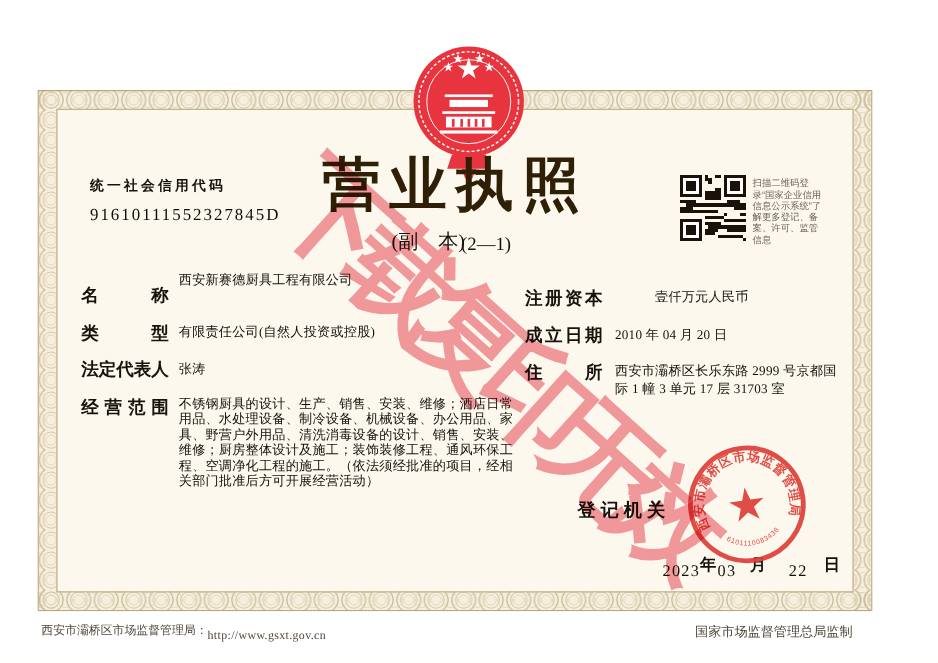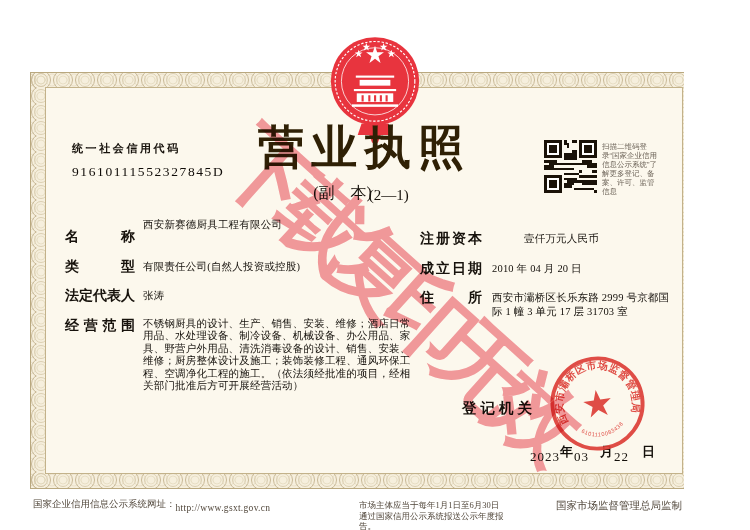--- a/index.html
+++ b/index.html
@@ -1,16 +1,16 @@
 <!DOCTYPE html>
 <html><head>
 <meta charset="utf-8">
 <style>
   html,body{margin:0;padding:0;background:#ffffff;}
-  .paper{position:relative;width:684px;height:530px;background:#ffffff;overflow:hidden;
+  .paper{position:relative;width:750px;height:530px;background:#ffffff;overflow:hidden;
          font-family:"Liberation Serif","DejaVu Serif",serif;}
   
   .frame{position:absolute;left:30px;top:72px;width:668px;height:417px;}
   .frame svg{display:block;}
   
   .emblem{position:absolute;left:327px;top:33px;width:96px;height:112px;z-index:12;}
   
   .credit{position:absolute;left:72px;top:141px;z-index:20;}
   .credit .lab{font-family:"Liberation Sans","DejaVu Sans",sans-serif;font-weight:700;
                font-size:11px;letter-spacing:2.6px;color:#17120c;white-space:nowrap;}
@@ -35,21 +35,21 @@
   .val-r{left:492px;width:184px;}
   .scope{line-height:12.4px;font-size:10.5px;}
   
   .reg-label{position:absolute;left:462px;top:399px;width:70px;font-family:"Liberation Sans","DejaVu Sans",sans-serif;
              font-weight:700;font-size:14.5px;color:#17120c;z-index:20;}
   .seal{position:absolute;left:549px;top:355px;width:97px;height:97px;z-index:40;transform:rotate(-8deg);opacity:0.92;}
   .date-row{position:absolute;left:530px;top:443px;z-index:20;font-size:13px;color:#14100b;white-space:nowrap;}
   .date-row .num{position:relative;top:5px;letter-spacing:1px;}
   .date-row .y{}
   .date-row .m{margin:0 11px 0 1px;}
-  .date-row .d{margin:0 13px 0 1px;}
+  .date-row .d{margin:0 13px 0 18px;}
   .date-row .unit{font-family:"Liberation Sans","DejaVu Sans",sans-serif;font-weight:700;font-size:13px;}
   
   .watermark{position:absolute;left:276px;top:102px;z-index:50;font-size:88px;font-weight:700;
              letter-spacing:-16px;color:#f0808c;opacity:0.78;mix-blend-mode:multiply;
              transform:rotate(42deg);transform-origin:0 0;white-space:nowrap;pointer-events:none;
              font-family:"Liberation Serif","DejaVu Serif",serif;}
   
   .f-left{position:absolute;left:33px;top:498px;font-size:9.5px;color:#50463a;z-index:20;white-space:nowrap;}
   .f-left .url{position:relative;top:4px;letter-spacing:0.3px;}
   .f-mid{position:absolute;left:359px;top:500px;width:146px;font-size:8.5px;line-height:10.5px;
@@ -343,18 +343,17 @@
     </svg>
   </div>
 
   <div class="date-row">
     <span class="num y">2023</span><span class="unit">年</span><span class="num m">03</span><span class="unit">月</span><span class="num d">22</span><span class="unit">日</span>
   </div>
 
   <div class="watermark">下载复印无效</div>
 
   <div class="f-left">
-    <span>国家企业信用信息公示系统网址：</span><span class="url">http://www.gsxt.gov.cn</span>
-  </div>
-  <div class="f-mid">市场主体应当于每年1月1日至6月30日通过国家信用公示系统报送公示年度报告。</div>
+    <span>西安市灞桥区市场监督管理局：</span><span class="url">http://www.gsxt.gov.cn</span>
+  </div>
   <div class="f-right">国家市场监督管理总局监制</div>
 
 </div>
 
 </body></html>

